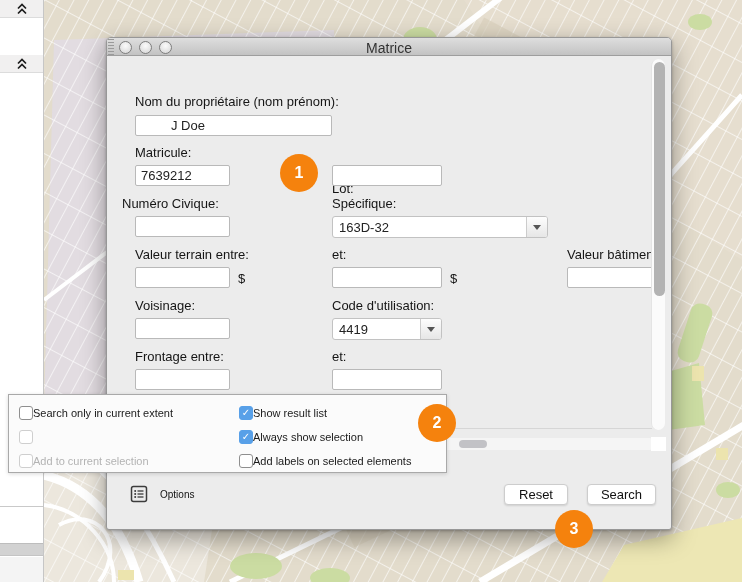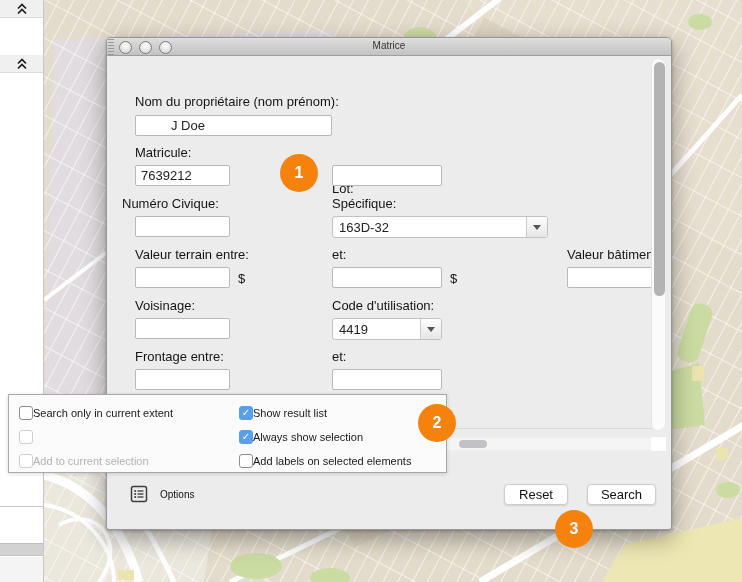--- a/index.html
+++ b/index.html
@@ -30,21 +30,21 @@
   .titlebar { position:absolute; left:0; top:0; right:0; height:18px;
     background:linear-gradient(#dedede,#c3c3c3); border-bottom:1px solid #9e9e9e;
     border-radius:4px 4px 0 0; }
   .drag-grip { position:absolute; left:1px; top:1px; width:6px; height:16px;
     background:repeating-linear-gradient(to bottom,#9a9a9a 0 1px,transparent 1px 3px); }
   .lights { position:absolute; left:12px; top:2.5px; display:flex; gap:7px; }
   .light { width:13px; height:13px; border-radius:50%;
     border:1.5px solid #7e7e7e; background:radial-gradient(circle at 50% 35%,#fbfbfb,#d4d4d4);
     cursor:pointer; }
   .win-title { position:absolute; left:0; right:0; top:2px; text-align:center;
-    font-size:10px; color:#333; }
+    font-size:14px; color:#333; }
 
   
   .content { position:absolute; left:0; top:19px; width:545px; height:372px;
     overflow:hidden; background:#ececec; border-bottom:1px solid #d6d6d6; }
   .flabel { position:absolute; font-size:13px; color:#151515; white-space:nowrap; }
   .finput { position:absolute; height:21px; border:1px solid #b9b9b9; border-radius:2px;
     background:#fff; font-size:13px; color:#222; padding:0 5px;
     font-family:"Liberation Sans", sans-serif; }
   .unit { position:absolute; font-size:13px; color:#151515; }
   .combo { position:absolute; height:22px; background:#fff; border:1px solid #c2c2c2;

